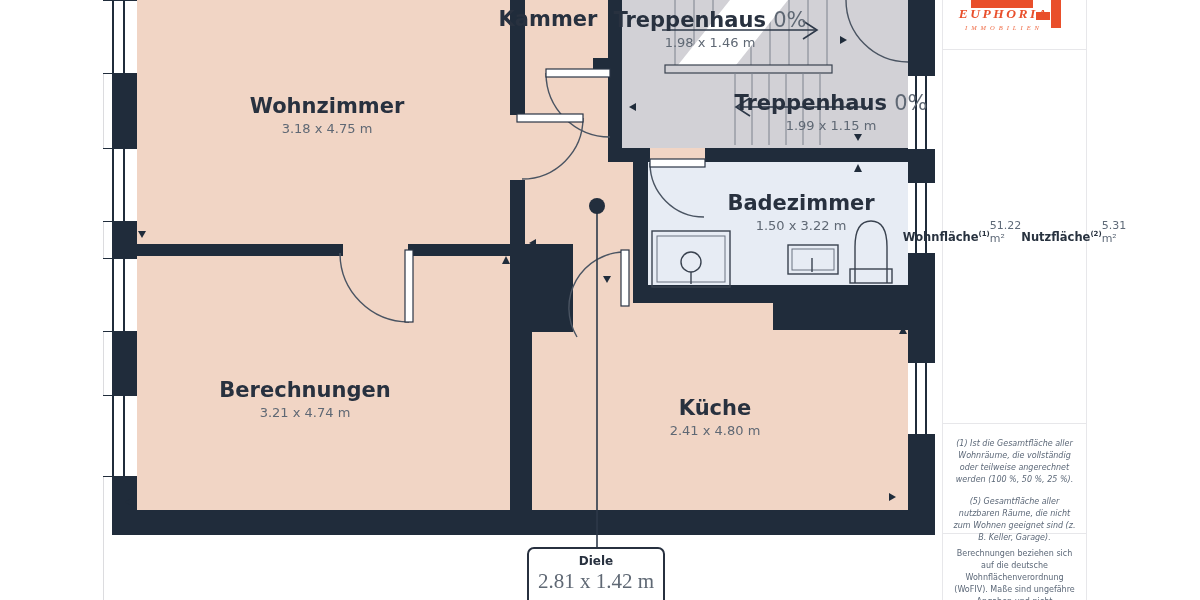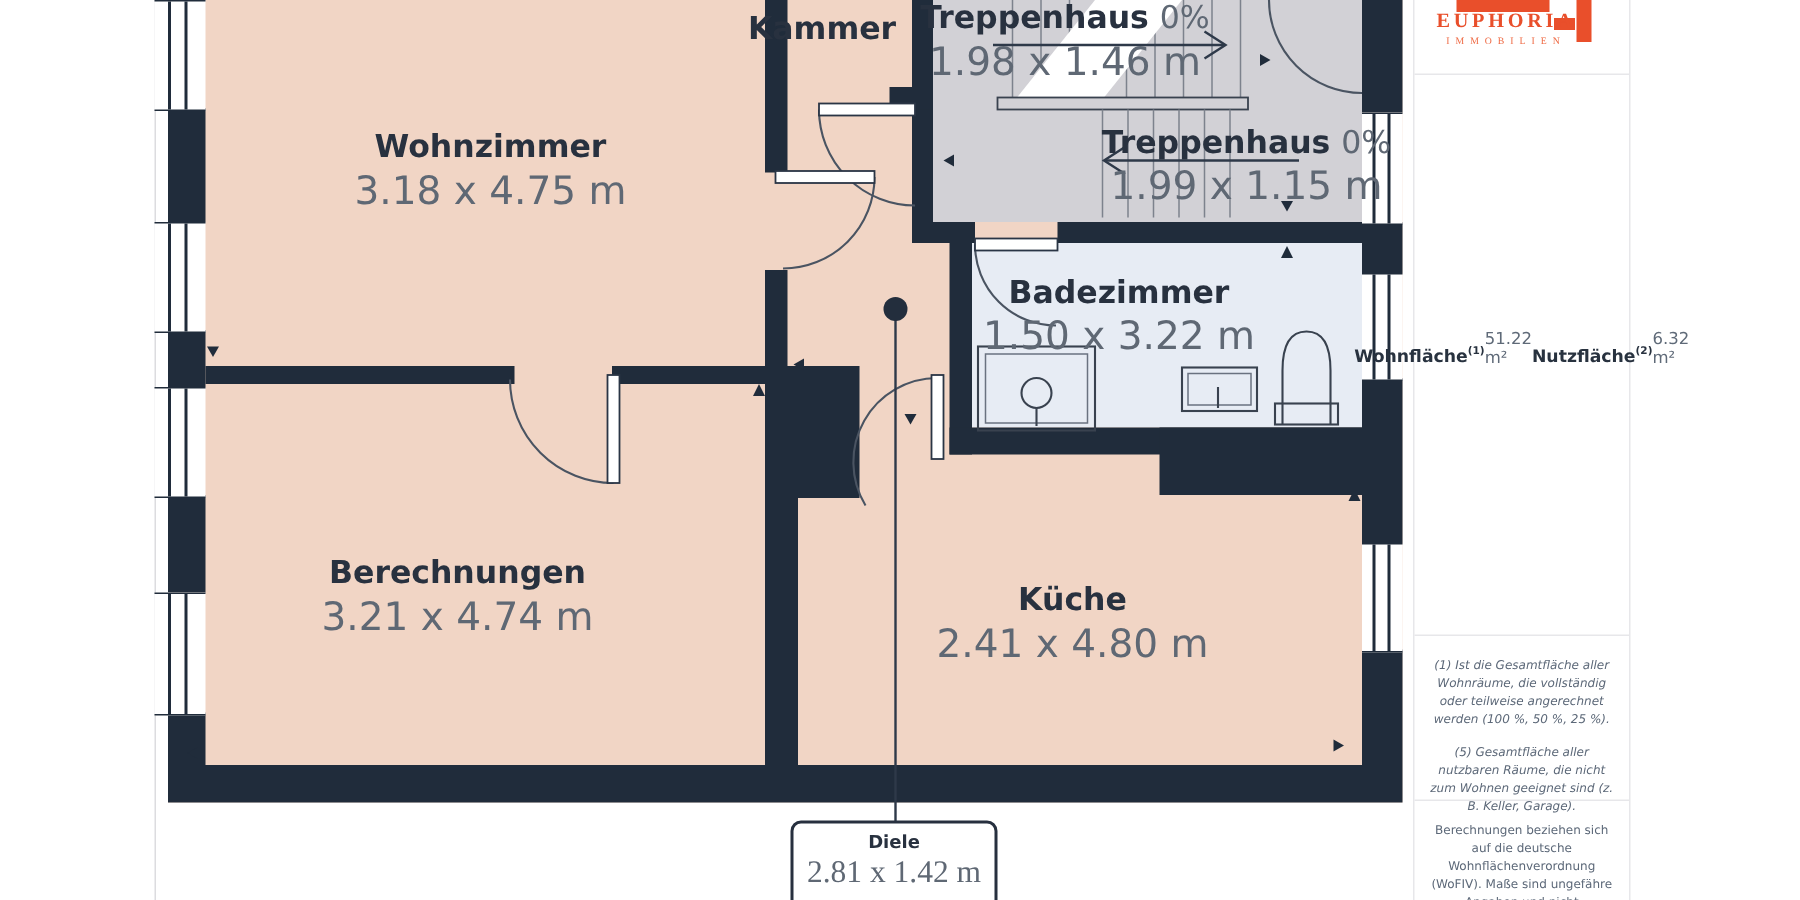--- a/index.html
+++ b/index.html
@@ -12,30 +12,30 @@
   .f-base{left:112px;top:0;width:823px;height:535px;background:#f1d5c5;}
   .f-stairs{left:622px;top:0;width:286px;height:148px;background:#d2d1d6;}
   .f-bath{left:648px;top:162px;width:260px;height:123px;background:#e7ecf4;}
   .wall{background:#202c3b;z-index:2;}
   .window{background:#ffffff;z-index:3;border-top:1.5px solid #202c3b;border-bottom:1.5px solid #202c3b;}
   .window .pane{position:absolute;top:0;bottom:0;width:1.5px;background:#202c3b;}
   svg.overlay{position:absolute;left:0;top:0;z-index:4;}
   .room-label{z-index:5;transform:translate(-50%,-50%);text-align:center;line-height:1.22;white-space:nowrap;}
   .rname{font-size:21px;font-weight:700;color:#28313f;}
   .rshare{font-weight:400;color:#5f6874;}
-  .rdims{font-size:26px;color:#5f6874;font-weight:400;margin-top:1px;}
+  .rdims{font-size:13px;color:#5f6874;font-weight:400;margin-top:1px;}
   .callout{left:527px;top:547px;width:138px;height:70px;background:#fff;border:2px solid #27303f;
            border-radius:7px;z-index:6;text-align:center;padding-top:5px;box-sizing:border-box;}
   .callout .rname{font-size:12px;}
   .callout .rdims{font-size:21px;font-family:Liberation Serif, serif;}
   
   .sidebar{left:942px;top:0;width:145px;height:600px;background:#fff;z-index:7;
            border-left:1px solid #e7e7ea;border-right:1px solid #e7e7ea;box-sizing:border-box;}
   .sb-section{border-bottom:1px solid #e7e7ea;box-sizing:border-box;position:relative;}
-  .sb-logo{height:50px;}
+  .sb-logo{height:50px;font-style:italic;}
   .logo-frag{position:absolute;background:#e94f2b;}
   .brand-wrap{position:absolute;left:0;top:6px;width:122px;text-align:center;}
   .brand-name{font-family:"Liberation Serif",serif;font-weight:700;font-size:13.5px;
               letter-spacing:2.5px;color:#e94f2b;}
   .brand-sub{font-family:"Liberation Serif",serif;font-size:6.5px;letter-spacing:4px;
              color:#ef6a44;margin-top:2px;}
   .sb-areas{height:374px;display:flex;flex-direction:row;align-items:center;justify-content:center;}
   .area-label{font-size:11.5px;font-weight:700;color:#28323f;}
   .area-label sup{font-size:7px;}
   .area-value{font-size:11px;color:#5f6a78;margin:4px 0 14px 0;}
@@ -181,21 +181,21 @@
     <div class="rname">Kammer</div>
   </div>
   <div class="abs room-label" style="left:710px;top:29px">
     <div class="rname"><span>Treppenhaus</span> <span class="rshare">0%</span></div>
     <div class="rdims">1.98 x 1.46 m</div>
   </div>
   <div class="abs room-label" style="left:831px;top:112px">
     <div class="rname"><span>Treppenhaus</span> <span class="rshare">0%</span></div>
     <div class="rdims">1.99 x 1.15 m</div>
   </div>
-  <div class="abs room-label" style="left:746px;top:212px">
+  <div class="abs room-label" style="left:801px;top:212px">
     <div class="rname">Badezimmer</div>
     <div class="rdims">1.50 x 3.22 m</div>
   </div>
   <div class="abs room-label" style="left:305px;top:399px">
     <div class="rname">Berechnungen</div>
     <div class="rdims">3.21 x 4.74 m</div>
   </div>
   <div class="abs room-label" style="left:715px;top:417px">
     <div class="rname">Küche</div>
     <div class="rdims">2.41 x 4.80 m</div>
@@ -213,21 +213,21 @@
       <div class="logo-frag" style="left:108px;top:0;width:10px;height:28px"></div>
       <div class="brand-wrap">
         <div class="brand-name">EUPHORIA</div>
         <div class="brand-sub">IMMOBILIEN</div>
       </div>
     </div>
     <div class="sb-section sb-areas">
       <div class="area-label"><span>Wohnfläche</span><sup>(1)</sup></div>
       <div class="area-value">51.22 m²</div>
       <div class="area-label"><span>Nutzfläche</span><sup>(2)</sup></div>
-      <div class="area-value">6.32 m²</div>
+      <div class="area-value">5.31 m²</div>
     </div>
     <div class="sb-section sb-notes">
       <div class="note">(1) Ist die Gesamtfläche aller Wohnräume, die vollständig oder teilweise angerechnet werden (100 %, 50 %, 25 %).</div>
       <div class="note">(5) Gesamtfläche aller nutzbaren Räume, die nicht zum Wohnen geeignet sind (z. B. Keller, Garage).</div>
     </div>
     <div class="sb-section sb-disclaimer">
       <div class="note">Berechnungen beziehen sich auf die deutsche Wohnflächenverordnung (WoFIV). Maße sind ungefähre Angaben und nicht maßstabsgetreu. Dieser Grundriss dient nur zur</div>
     </div>
   </div>
 

